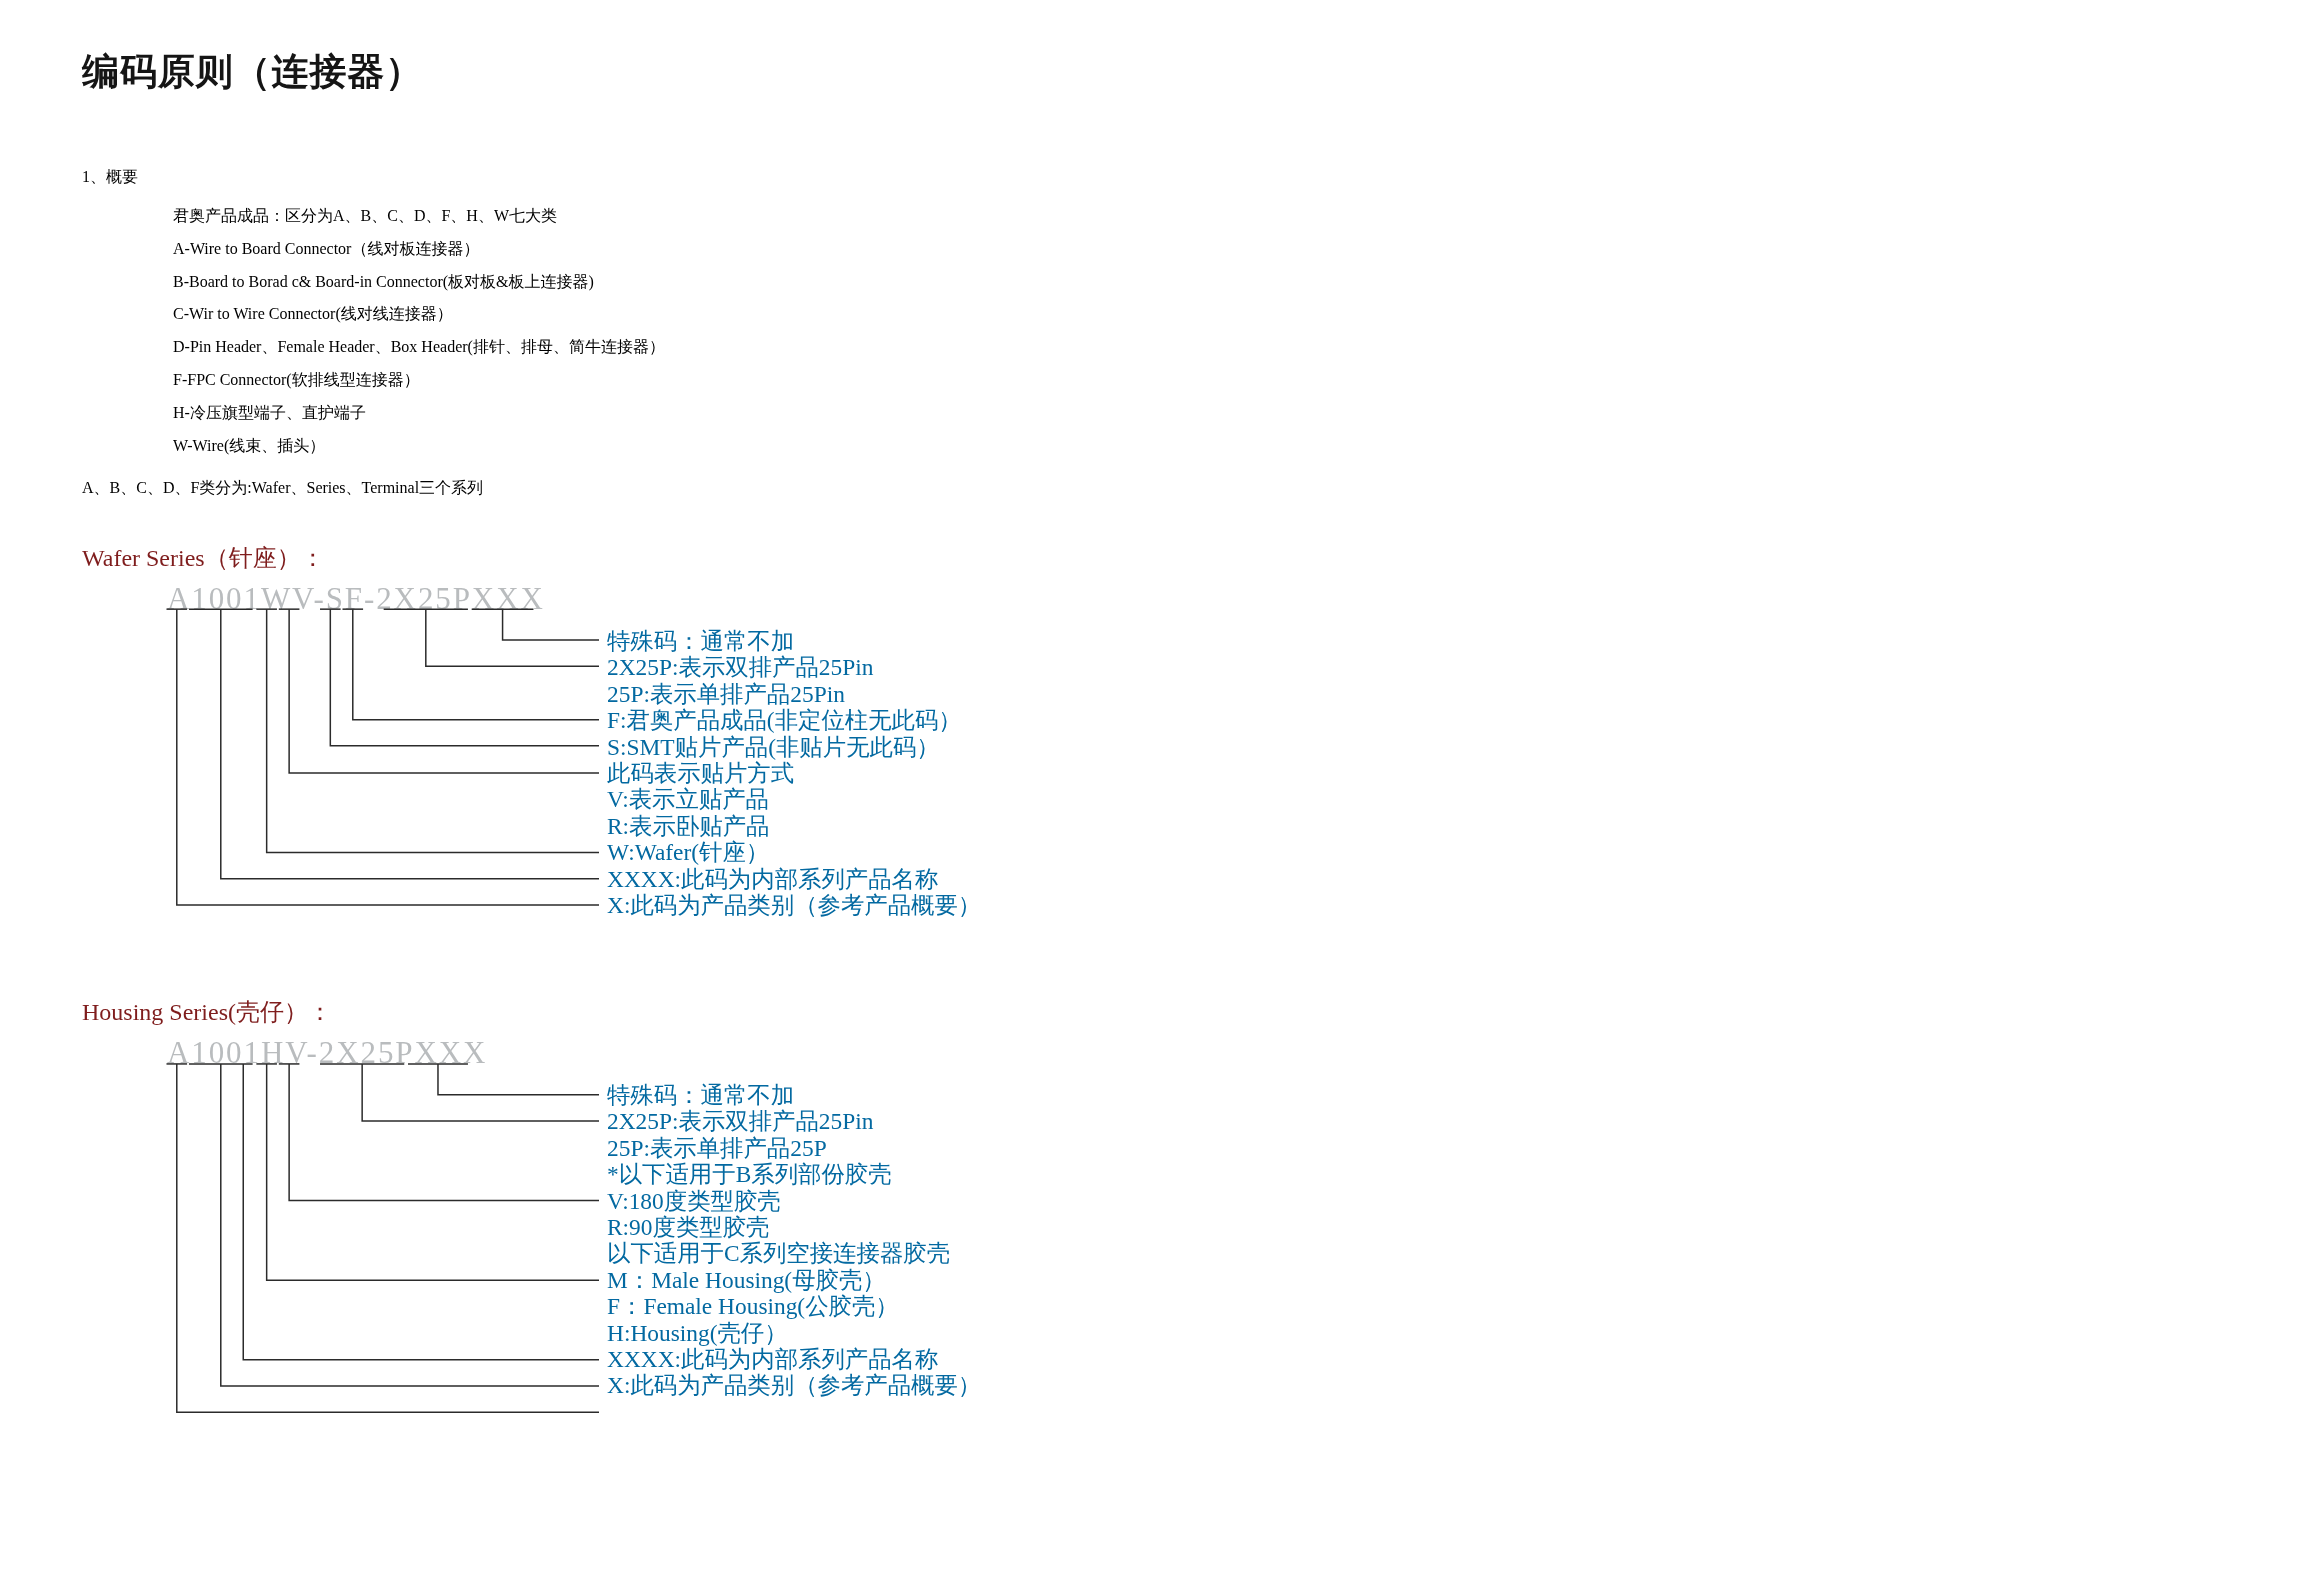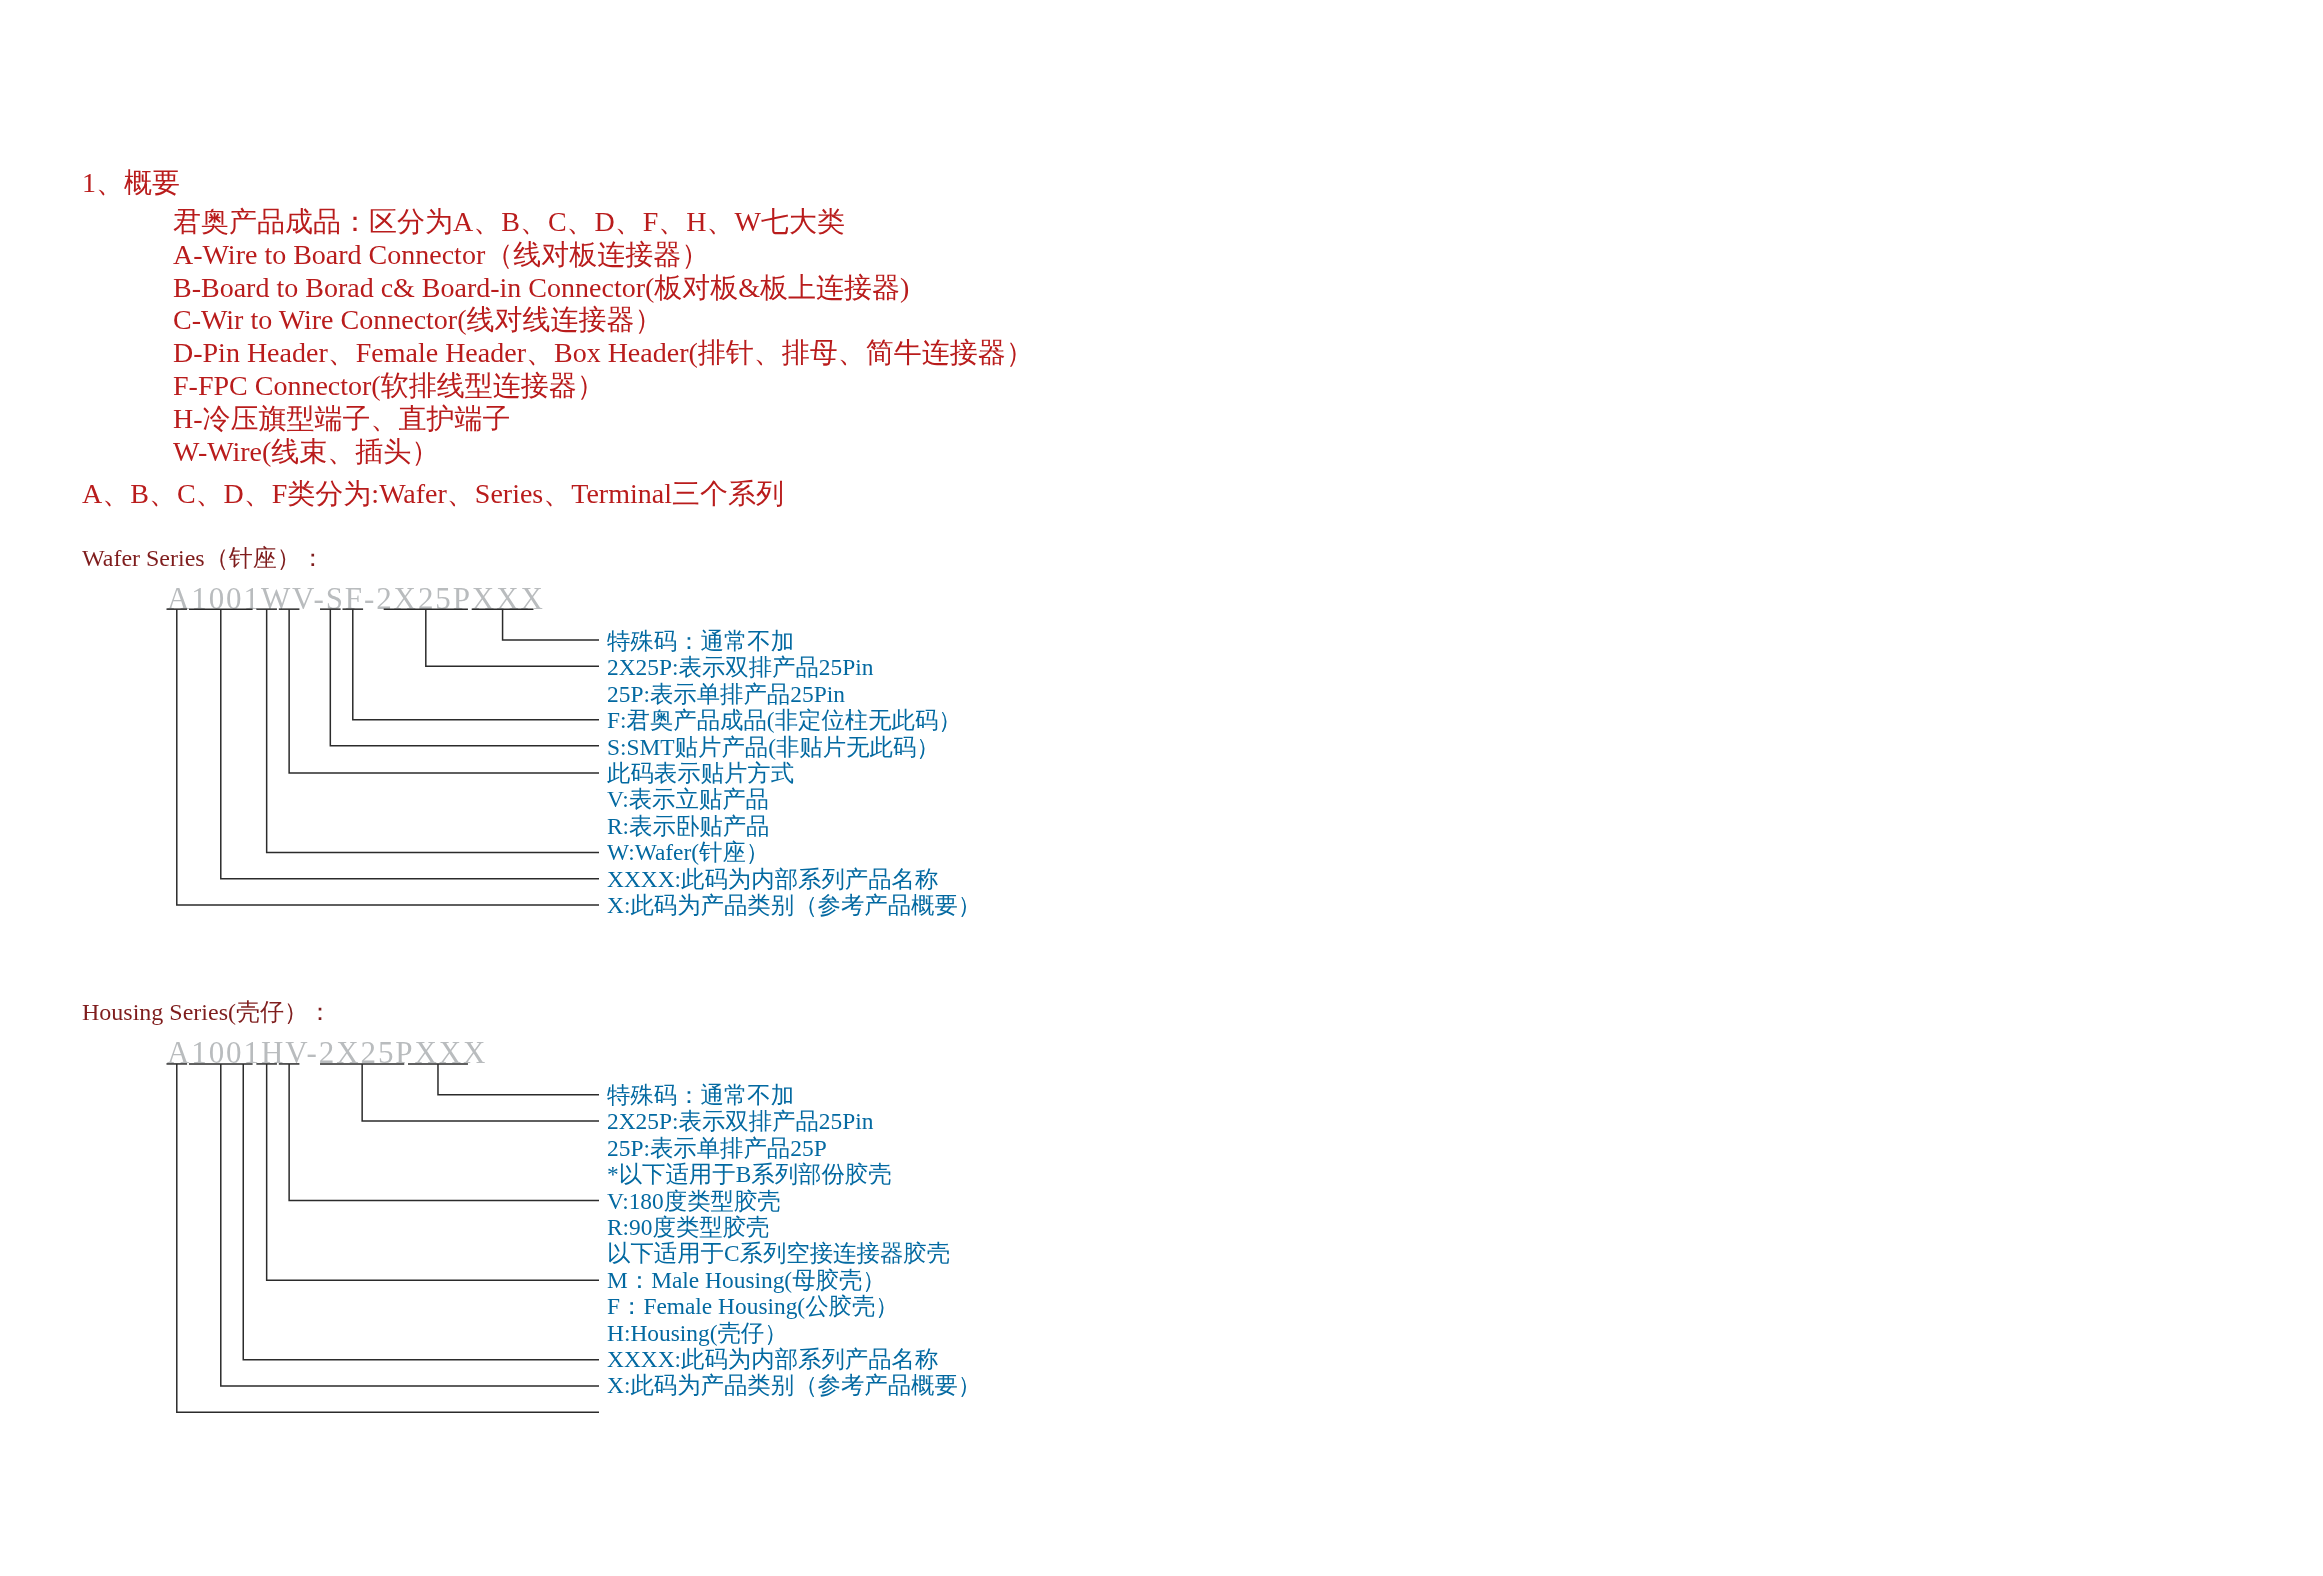--- a/index.html
+++ b/index.html
@@ -24,21 +24,21 @@
     font-family:"DejaVu Sans", sans-serif;
     font-weight:bold;
     font-size:37px;
     letter-spacing:0.9px;
     color:#151515;
     white-space:nowrap;
   }
   #title-left{left:82px;top:47px;}
 
   
-  .txt{position:absolute;white-space:nowrap;font-size:28px;line-height:1;color:#b91c1c;text-align:right;}
+  .txt{position:absolute;white-space:nowrap;font-size:16px;line-height:1;color:#000000;text-align:right;}
   .txt.cn{font-family:"Liberation Serif", serif;}
   .sec-head{position:absolute;white-space:nowrap;font-size:24px;color:#7f1d1d;}
 
   
   .code{
     position:absolute;
     font-family:Liberation Serif, serif;
     font-size:31px;
     letter-spacing:1.9px;
     color:#b9bcbe;
@@ -59,20 +59,21 @@
     line-height:26.4px;
   }
 </style>
 </head>
 <body>
 
 <div class="page">
 
   <div class="col col-left">
 
+    <div class="doc-title" id="title-left">编码原则（连接器）</div>
 
     <div class="txt cn" style="left:82px;top:169px;">1、概要</div>
 
     <div class="txt cn" style="left:173px;top:208px;">君奥产品成品：区分为A、B、C、D、F、H、W七大类</div>
     <div class="txt cn" style="left:173px;top:241px;">A-Wire to Board Connector（线对板连接器）</div>
     <div class="txt cn" style="left:173px;top:274px;">B-Board to Borad c&amp; Board-in Connector(板对板&amp;板上连接器)</div>
     <div class="txt cn" style="left:173px;top:306px;">C-Wir to Wire Connector(线对线连接器）</div>
     <div class="txt cn" style="left:173px;top:339px;">D-Pin Header、Female Header、Box Header(排针、排母、简牛连接器）</div>
     <div class="txt cn" style="left:173px;top:372px;">F-FPC Connector(软排线型连接器）</div>
     <div class="txt cn" style="left:173px;top:405px;">H-冷压旗型端子、直护端子</div>

